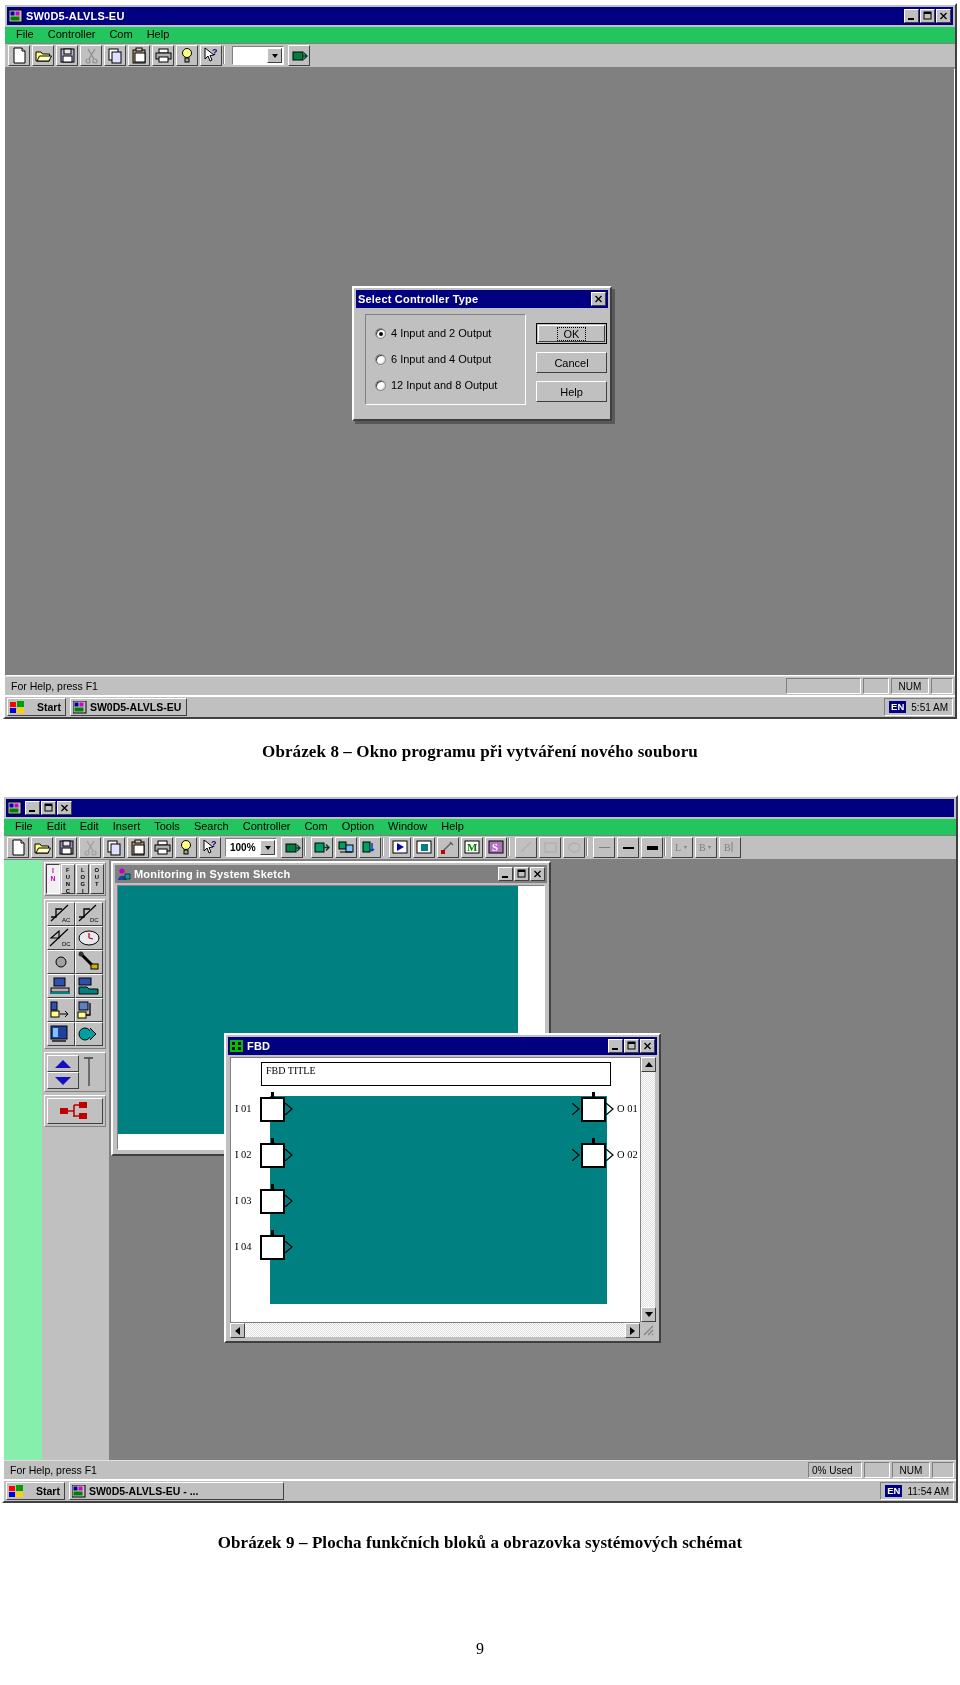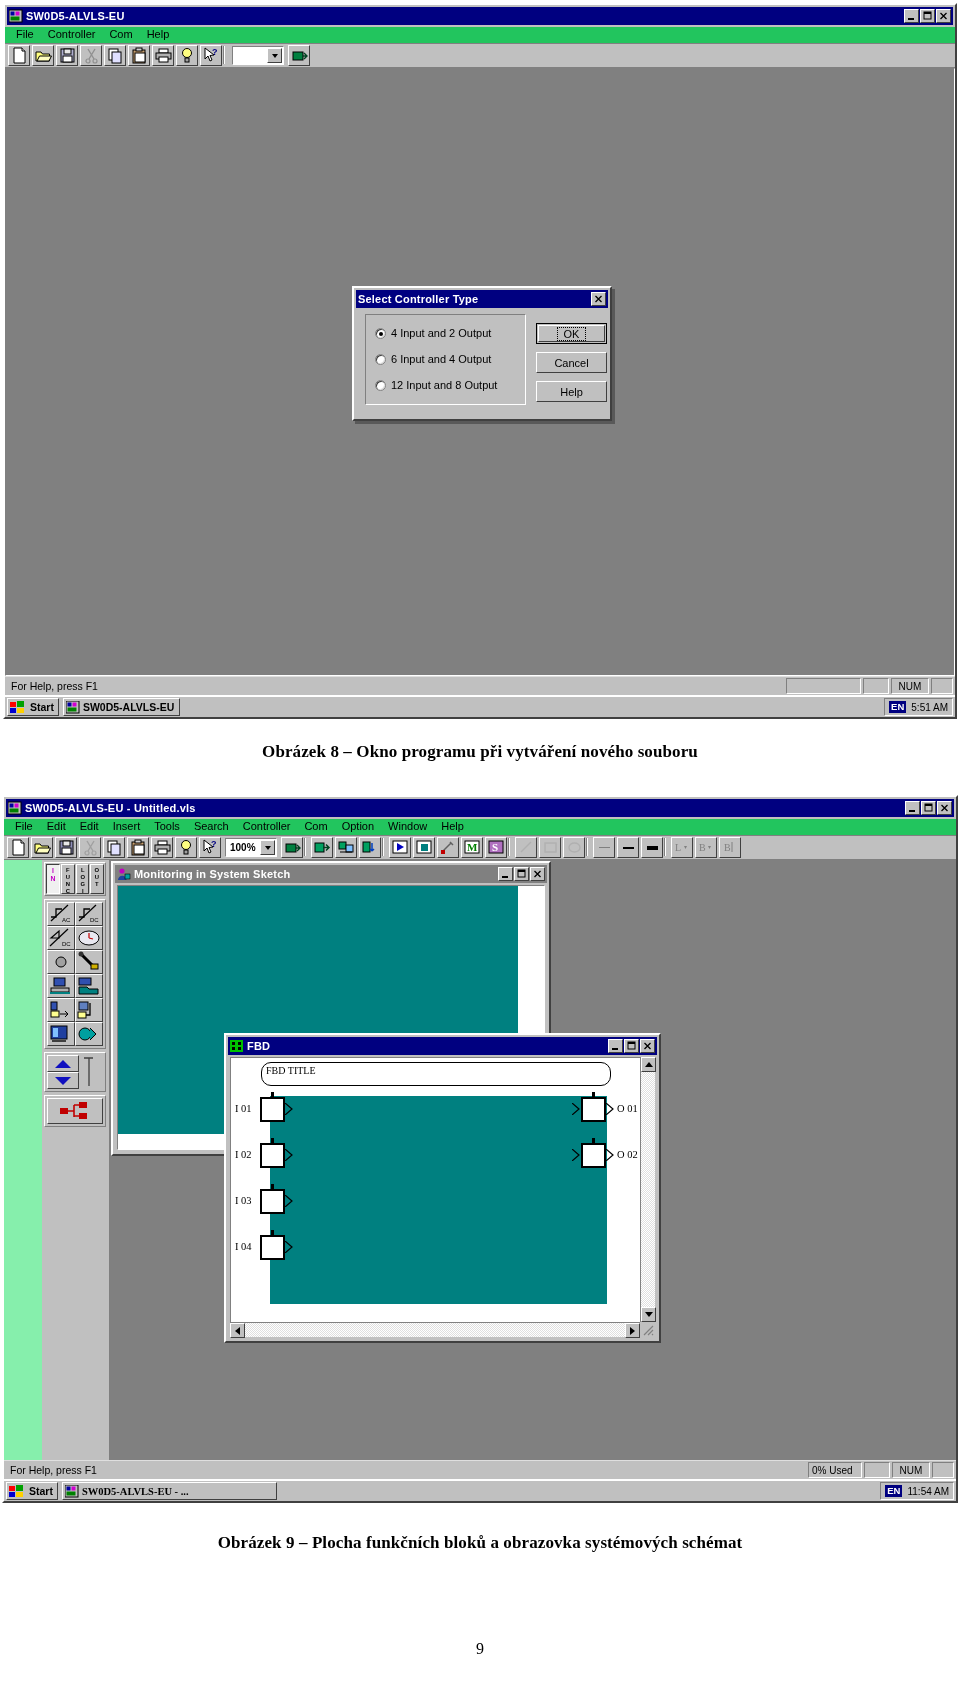--- a/index.html
+++ b/index.html
@@ -159,21 +159,21 @@
     height: 18px;
     background: #c0c0c0;
     border-top: 1px solid #ffffff;
     border-left: 1px solid #ffffff;
     border-right: 1px solid #404040;
     border-bottom: 1px solid #404040;
     display: flex; align-items: center;
     padding: 0 4px 0 2px;
     font-size: 10.5px;
     font-weight: bold;
-    gap: 5px;
+    gap: 12px;
   }
   .task-btn {
     height: 18px;
     background: #c0c0c0;
     border-top: 1px solid #ffffff;
     border-left: 1px solid #ffffff;
     border-right: 1px solid #404040;
     border-bottom: 1px solid #404040;
     display: flex; align-items: center;
     padding: 0 5px 0 2px;
@@ -665,21 +665,20 @@
 <div id="shot2">
   <div class="app">
 
     <div class="titlebar">
       <svg class="tb-icon" viewBox="0 0 14 14">
         <rect x="0" y="1" width="13" height="12" fill="#c0c0c0" stroke="#000"></rect>
         <rect x="1.5" y="2.5" width="4" height="4" fill="#0000a0"></rect>
         <rect x="6.5" y="2.5" width="4" height="4" fill="#d000d0"></rect>
         <rect x="1.5" y="7.5" width="9" height="4" fill="#008000"></rect>
       </svg>
-      <span class="tb-title">SW0D5-ALVLS-EU - Untitled.vls</span>
       <span class="tb-btns">
         <span class="tb-btn">
           <svg width="13" height="12" viewBox="0 0 13 12">
               <rect x="3" y="8" width="6" height="2" fill="#000"></rect>
             </svg>
         </span>
         <span class="tb-btn">
           <svg width="13" height="12" viewBox="0 0 13 12">
               <rect x="3" y="2" width="7" height="7" fill="none" stroke="#000"></rect>
               <rect x="3" y="2" width="7" height="2" fill="#000"></rect>
@@ -1096,21 +1095,21 @@
                     <path d="M3.5 3 L9.5 9 M9.5 3 L3.5 9" stroke="#000" stroke-width="1.3"></path>
                   </svg>
               </span>
             </span>
           </div>
 
           <div style="position:absolute; left:4px; top:22px; right:4px; bottom:4px; background:#ffffff; border-top:1px solid #808080; border-left:1px solid #808080; border-right:1px solid #fff; border-bottom:1px solid #fff; overflow:hidden;">
 
             <div class="fbd-canvas" style="left:39px; top:38px; width:337px; height:208px;"></div>
 
-            <div class="fbd-title-field" style="left:30px; top:4px; width:350px; height:24px;border-radius:10px;">FBD TITLE</div>
+            <div class="fbd-title-field" style="left:30px; top:4px; width:350px; height:24px;">FBD TITLE</div>
 
             <div class="io-label" style="left:4px; top:45px;">I 01</div>
             <div class="io-block" style="left:29px; top:39px;"></div>
             <div class="io-stub" style="left:40px; top:34px; width:3px; height:6px;"></div>
             <svg style="position:absolute; left:54px; top:45px;" width="9" height="12" viewBox="0 0 9 12">
                 <path d="M0 0 L7 6 L0 12" fill="none" stroke="#000" stroke-width="1.2"></path>
               </svg>
 
             <div class="io-label" style="left:4px; top:91px;">I 02</div>
             <div class="io-block" style="left:29px; top:85px;"></div>
@@ -1195,21 +1194,21 @@
     <div class="taskbar">
       <span class="start-btn">
         <svg width="15" height="14" viewBox="0 0 15 14">
           <rect x="0" y="2" width="6" height="5" fill="#ff0000"></rect>
           <rect x="7" y="1" width="7" height="6" fill="#00a000"></rect>
           <rect x="0" y="8" width="6" height="5" fill="#0000d0"></rect>
           <rect x="7" y="8" width="7" height="5" fill="#ffd000"></rect>
         </svg>
         <span>Start</span>
       </span>
-      <span class="task-btn" style="min-width:215px;font-family:Liberation Serif, serif;">
+      <span class="task-btn" style="min-width:215px;">
         <svg width="14" height="13" viewBox="0 0 14 13">
           <rect x="0" y="0" width="13" height="12" fill="#c0c0c0" stroke="#000"></rect>
           <rect x="1.5" y="1.5" width="4" height="4" fill="#0000a0"></rect>
           <rect x="6.5" y="1.5" width="4" height="4" fill="#d000d0"></rect>
           <rect x="1.5" y="6.5" width="9" height="4" fill="#008000"></rect>
         </svg>
         <span>SW0D5-ALVLS-EU - ...</span>
       </span>
       <span class="tray">
         <span class="en-badge">EN</span>

